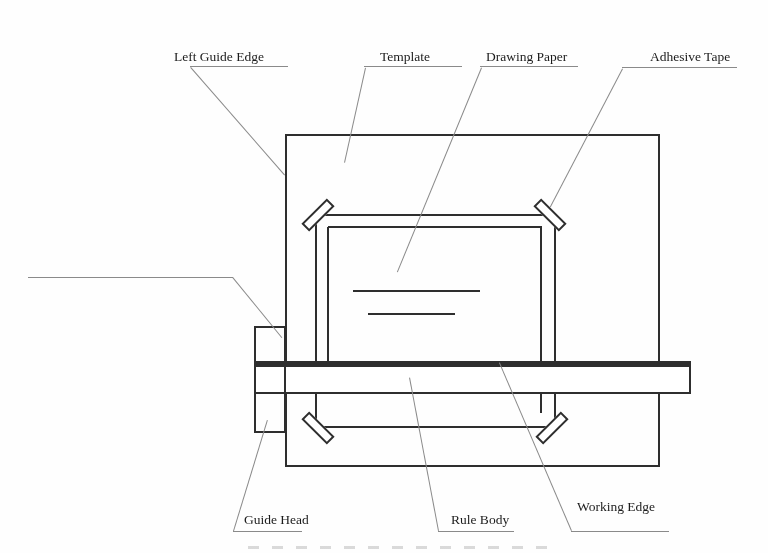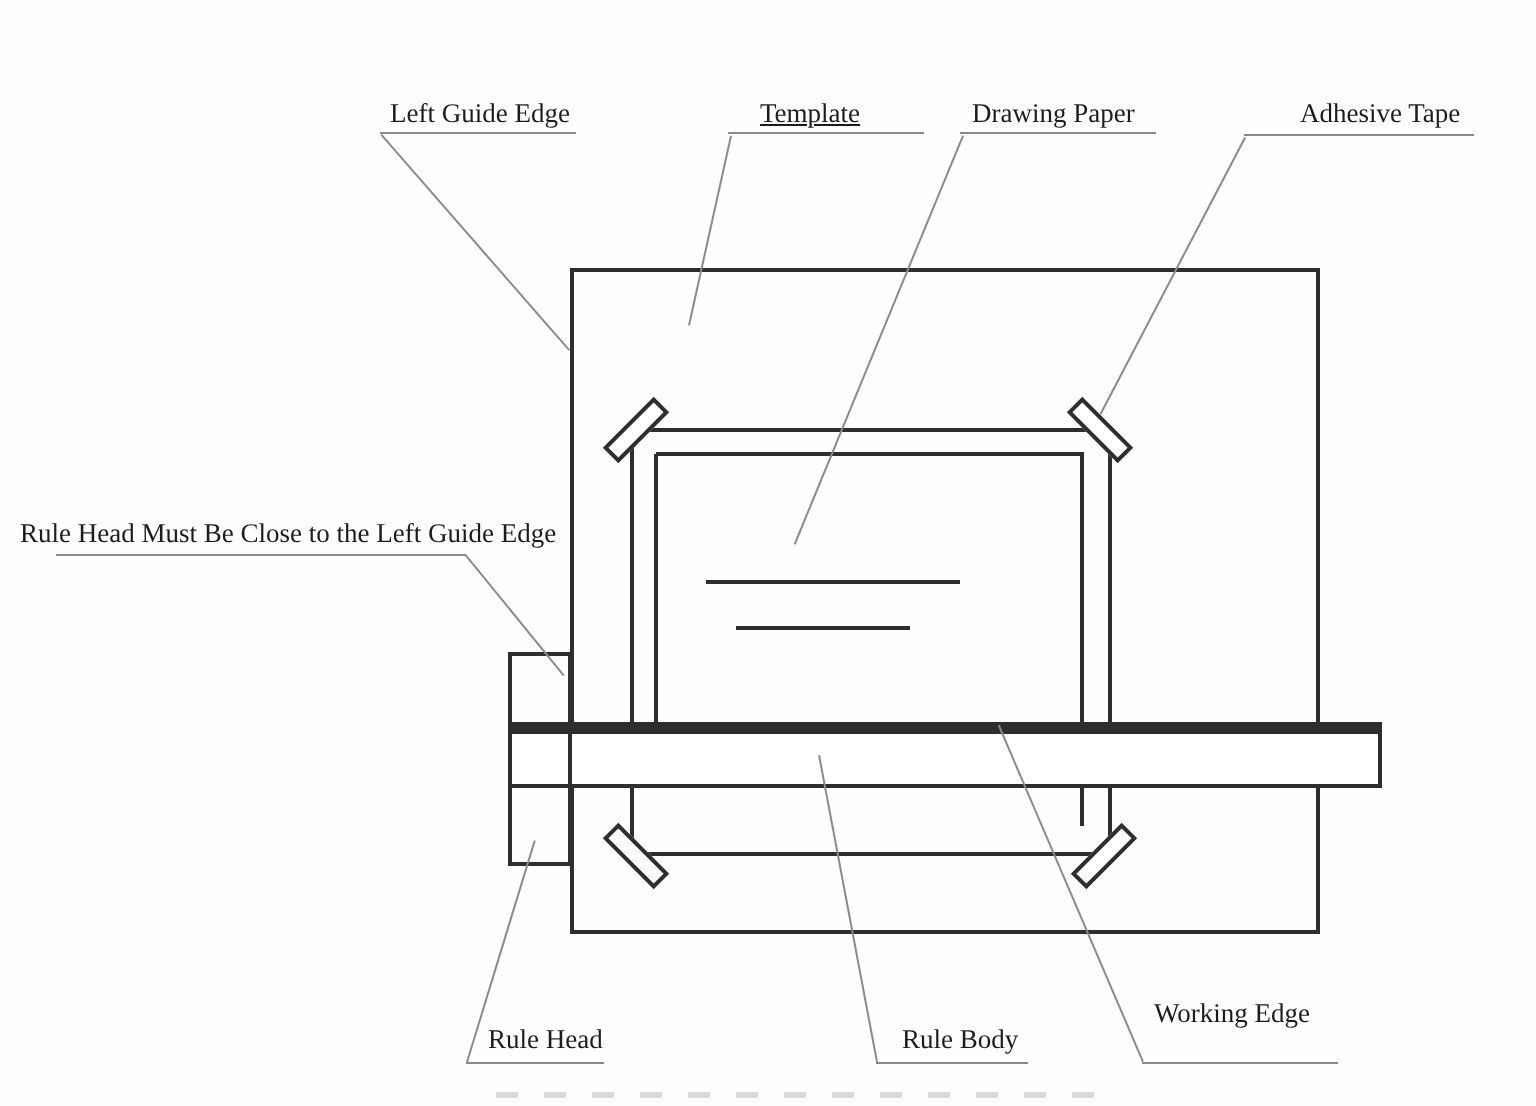--- a/index.html
+++ b/index.html
@@ -56,26 +56,25 @@
     <div class="working-band"></div>
   </div>
 
   <div class="rect rule-head" style="left:254px;top:326px;width:32px;height:107px;"></div>
 
   <div class="tape" style="left:318px;top:215px;transform:translate(-50%,-50%) rotate(-45deg);"></div>
   <div class="tape" style="left:550px;top:215px;transform:translate(-50%,-50%) rotate(45deg);"></div>
   <div class="tape" style="left:318px;top:428px;transform:translate(-50%,-50%) rotate(45deg);"></div>
   <div class="tape" style="left:552px;top:428px;transform:translate(-50%,-50%) rotate(-45deg);"></div>
 
-  <div class="lbl" style="left:195px;top:49px;text-align:right;">Left Guide Edge</div>
-  <div class="lbl" style="left:380px;top:49px;text-decoration:underline;">Template</div>
+  <div class="lbl" style="left:174px;top:49px;text-align:right;">Left Guide Edge</div>
+  <div class="lbl" style="left:380px;top:49px;">Template</div>
   <div class="lbl" style="left:486px;top:49px;text-align:center;">Drawing Paper</div>
   <div class="lbl" style="left:639px;top:49px;margin-left:11px;">Adhesive Tape</div>
-  <div class="lbl" style="left:10px;top:259px;">Rule Head Must Be Close to the Left Guide Edge</div>
-  <div class="lbl" style="left:244px;top:512px;">Rule Head</div>
+  <div class="lbl" style="left:244px;top:512px;">Guide Head</div>
   <div class="lbl" style="left:451px;top:512px;">Rule Body</div>
   <div class="lbl" style="left:577px;top:499px;">Working Edge</div>
 
   <div class="caption-cut" style="left:248px;top:546px;width:312px;"></div>
 <div class="seg" style="left: 190px; top: 66px; width: 98px; transform: rotate(0deg);"></div>
     <div class="seg" style="left: 364px; top: 66px; width: 98px; transform: rotate(0deg);"></div>
     <div class="seg" style="left: 480px; top: 66px; width: 98px; transform: rotate(0deg);"></div>
     <div class="seg" style="left: 622px; top: 67px; width: 115px; transform: rotate(0deg);"></div>
     <div class="seg" style="left: 28px; top: 277px; width: 205px; transform: rotate(0deg);"></div>
     <div class="seg" style="left: 233px; top: 531px; width: 69px; transform: rotate(0deg);"></div>

